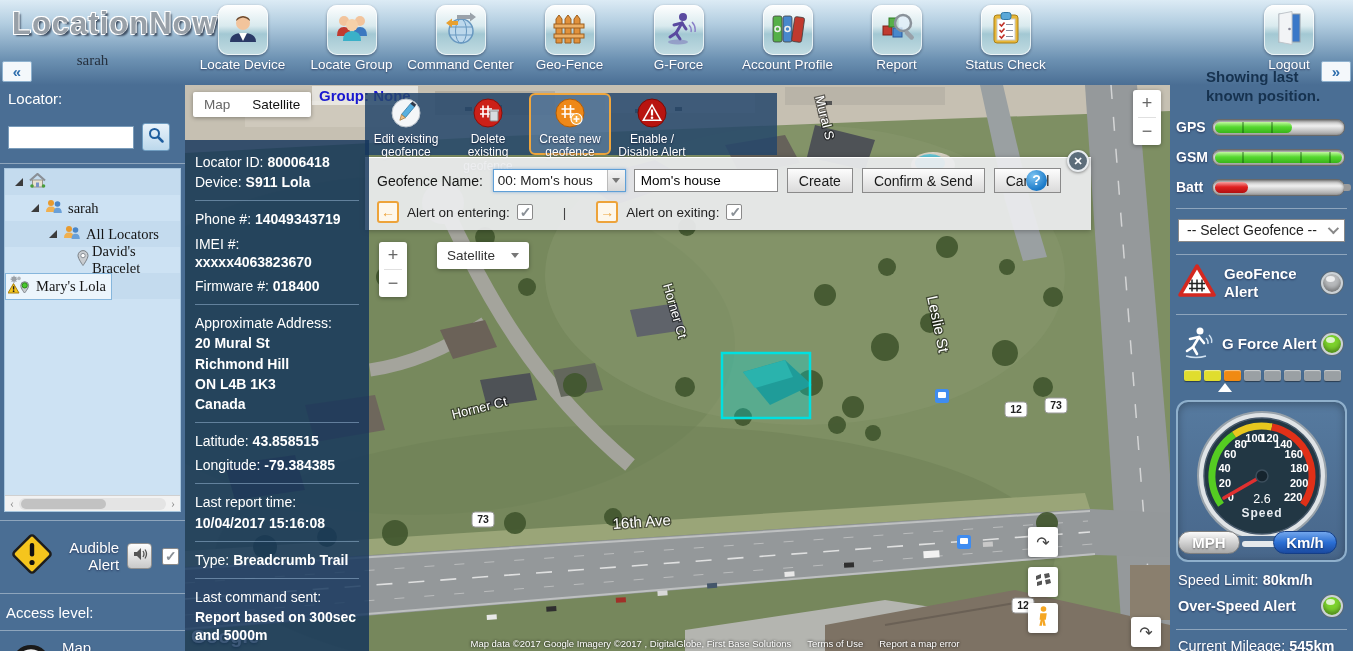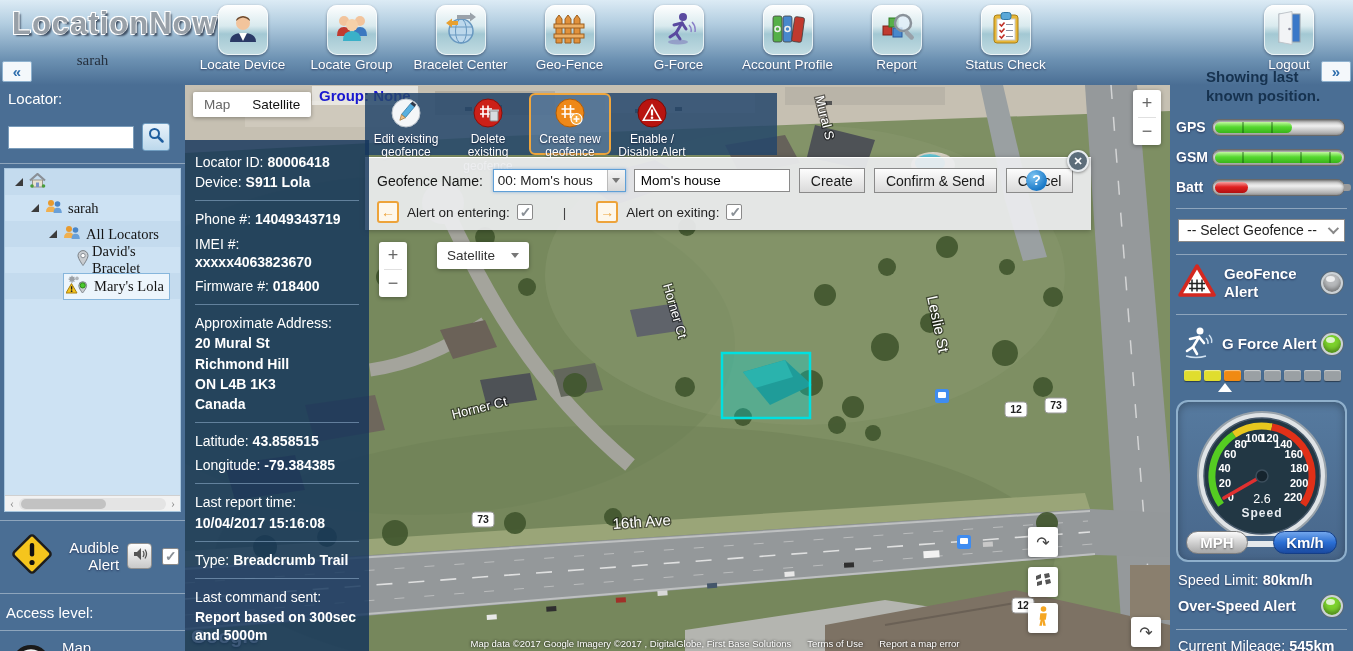--- a/index.html
+++ b/index.html
@@ -63,21 +63,21 @@
 
 .gf-dialog{position:absolute;left:180px;top:72px;width:726px;height:73px;background:rgba(236,237,239,.93);
  border-top:1px solid #fff;box-shadow:0 1px 5px rgba(0,0,0,.3);z-index:6}
 .dlg-row1{position:absolute;left:12px;top:10px;display:flex;align-items:center}
 .dlg-label{font-size:14px;color:#161616;margin-right:10px}
 .dlg-select{width:133px;height:23px;background:#fff;border:1px solid #5f9fd6;box-shadow:0 0 3px rgba(70,140,210,.6);
  display:flex;align-items:center;cursor:pointer}
 .dlg-select .val{flex:1;font-size:13.5px;padding:0 4px;color:#222;white-space:nowrap;overflow:hidden}
 .caret-box{width:18px;height:100%;background:linear-gradient(#f4f4f4,#d8d8d8);border-left:1px solid #bbb;display:flex;align-items:center;justify-content:center}
 .caret{width:0;height:0;border-left:4px solid transparent;border-right:4px solid transparent;border-top:5px solid #777}
-.dlg-input{width:156px;height:23px;border:1px solid #8a8a8a;background:#fff;font-size:13.5px;padding:0 6px;margin-left:8px}
+.dlg-input{width:144px;height:23px;border:1px solid #8a8a8a;background:#fff;font-size:13.5px;padding:0 6px;margin-left:8px}
 .dlg-btn{height:25px;margin-left:9px;padding:0 11px;font-size:14px;color:#1a1a1a;cursor:pointer;
  background:linear-gradient(#fdfdfd,#dadada);border:1px solid #8a8a8a}
 .help-btn{position:absolute;right:44px;top:12px;width:21px;height:21px;border-radius:50%;cursor:pointer;
  background:radial-gradient(circle at 35% 30%,#7cc4f2,#1b7ac8 70%);color:#fff;font-weight:bold;font-size:14px;text-align:center;line-height:21px}
 .dlg-row2{position:absolute;left:12px;top:43px;display:flex;align-items:center;font-size:13.5px;color:#222}
 .arrow-chip{width:22px;height:22px;border:2px solid #eda33a;border-radius:3px;background:#fdf7ec;color:#eda33a;
  font-weight:bold;font-size:14px;display:flex;align-items:center;justify-content:center}
 .dlg-row2 .cb{margin-left:7px;width:16px;height:16px}
 .dlg-sep{margin:0 30px;color:#444}
 .dlg-row2 .txt{margin-left:8px}
@@ -130,21 +130,21 @@
 .led::after{content:"";position:absolute;left:3px;top:2px;width:9px;height:6px;border-radius:50%;background:rgba(255,255,255,.75)}
 .seg-bar{display:flex;gap:3px;margin:6px 0 0 14px}
 .seg{width:17px;height:11px;border-radius:2px;box-shadow:inset 0 1px 1px rgba(255,255,255,.5),0 1px 1px rgba(0,0,0,.45)}
 .seg-ptr{width:0;height:0;border-left:7px solid transparent;border-right:7px solid transparent;border-bottom:9px solid #fff;margin:2px 0 0 48px}
 .gauge-panel{position:relative;margin:8px 6px 0 6px;height:162px;border-radius:12px;border:2px solid #8fb0cc;
  background:linear-gradient(#567a9f,#48678b);box-shadow:inset 0 2px 8px rgba(0,0,0,.3)}
 .gauge-svg{display:block;margin:2px auto 0}
 .unit-btn{position:absolute;bottom:6px;height:23px;border-radius:12px;font-size:15px;font-weight:bold;color:#fff;cursor:pointer;
  text-align:center;line-height:21px;text-shadow:0 1px 2px rgba(0,0,0,.5)}
 .unit-con{position:absolute;bottom:13px;left:64px;right:64px;height:6px;background:#e4e8ec;border-radius:3px}
-.mph{left:8px;width:62px;background:linear-gradient(#fafafa,#a8a8a8);border:1px solid #808080}
+.mph{left:0;width:62px;background:linear-gradient(#fafafa,#a8a8a8);border:1px solid #808080}
 .kmh{right:8px;width:64px;background:linear-gradient(#72a6ec,#2b6fd4 50%,#1a4aa0);border:1px solid #143e86}
 .stat-line{margin:10px 8px 0 8px;color:#fff;font-size:14.5px;text-shadow:0 1px 2px rgba(0,0,40,.5)}
 .stat-line b{font-weight:bold}
 .alert-line{display:flex;align-items:center;margin:7px 10px 0 8px}
 .alert-line .albl{flex:1;color:#fff;font-size:14.5px;font-weight:bold;text-shadow:0 1px 2px rgba(0,0,40,.5)}
 </style>
 </head>
 <body>
 
 <div id="app">
@@ -180,21 +180,21 @@
       <div class="nav-item">
         <div class="tile">
             <span><svg width="36" height="34" viewBox="0 0 36 34">
                 <circle cx="18" cy="20" r="12" fill="#bcd8ec" stroke="#6898c0" stroke-width="1.5"></circle>
                 <ellipse cx="18" cy="20" rx="5.5" ry="12" fill="none" stroke="#6898c0"></ellipse>
                 <path d="M6.5 16 h23 M6.5 24 h23" stroke="#6898c0" fill="none"></path>
                 <path d="M27 4 l0 -2.5 l6 4.5 l-6 4.5 l0 -2.5 h-13 v-4 Z" fill="#9aa2aa"></path>
                 <path d="M9 10 l0 -2.5 l-6 4.5 l6 4.5 l0 -2.5 h6 v-4 Z" fill="#e8a030"></path>
               </svg></span>
           </div>
-        <div class="nav-label">Bracelet Center</div>
+        <div class="nav-label">Command Center</div>
       </div>
       <div class="nav-item">
         <div class="tile">
             <span><svg width="34" height="34" viewBox="0 0 34 34">
                 <g fill="#e0913c" stroke="#9c5f1e" stroke-width="1">
                   <path d="M3 8 l3 -4 l3 4 v24 h-6 Z"></path>
                   <path d="M12 8 l3 -4 l3 4 v24 h-6 Z"></path>
                   <path d="M21 8 l3 -4 l3 4 v24 h-6 Z"></path>
                 </g>
                 <rect x="1" y="13" width="30" height="4" fill="#edb066" stroke="#9c5f1e"></rect>
@@ -321,21 +321,21 @@
             </svg></span>
         <span>All Locators</span>
       </div>
       <div class="tree-row" style="padding-left:72px">
         <span style="margin-right:3px"><svg width="12" height="16" viewBox="0 0 12 16">
               <path d="M6 15.5 C6 15.5 1 8.8 1 5.6 A5 5 0 1 1 11 5.6 C11 8.8 6 15.5 6 15.5 Z" fill="#c8ccd0" stroke="#7a8086"></path>
               <circle cx="6" cy="5.6" r="2.2" fill="#fff" stroke="#8a9096"></circle>
             </svg></span>
         <span>David's Bracelet</span>
       </div>
-      <div class="tree-row" style="padding-left:58px">
+      <div class="tree-row" style="">
         <span class="tree-sel">
           <span style="margin-right:2px"><svg width="26" height="19" viewBox="0 0 26 19">
                 <g stroke="#9aa0a6" stroke-width="1.2">
                   <path d="M6 .8 v7 M2.6 4.2 h6.8 M3.6 1.8 l4.8 4.8 M8.4 1.8 l-4.8 4.8"></path>
                 </g>
                 <circle cx="6" cy="4.2" r="2.4" fill="#9aa0a6"></circle>
                 <circle cx="11" cy="3.4" r="1.8" fill="#b0b6bc"></circle>
                 <path d="M5.5 8.6 L11 18 H0 Z" fill="#f5c51d" stroke="#a87f10"></path>
                 <rect x="4.9" y="11.2" width="1.4" height="3.4" fill="#222"></rect>
                 <circle cx="5.6" cy="16.2" r=".9" fill="#222"></circle>

